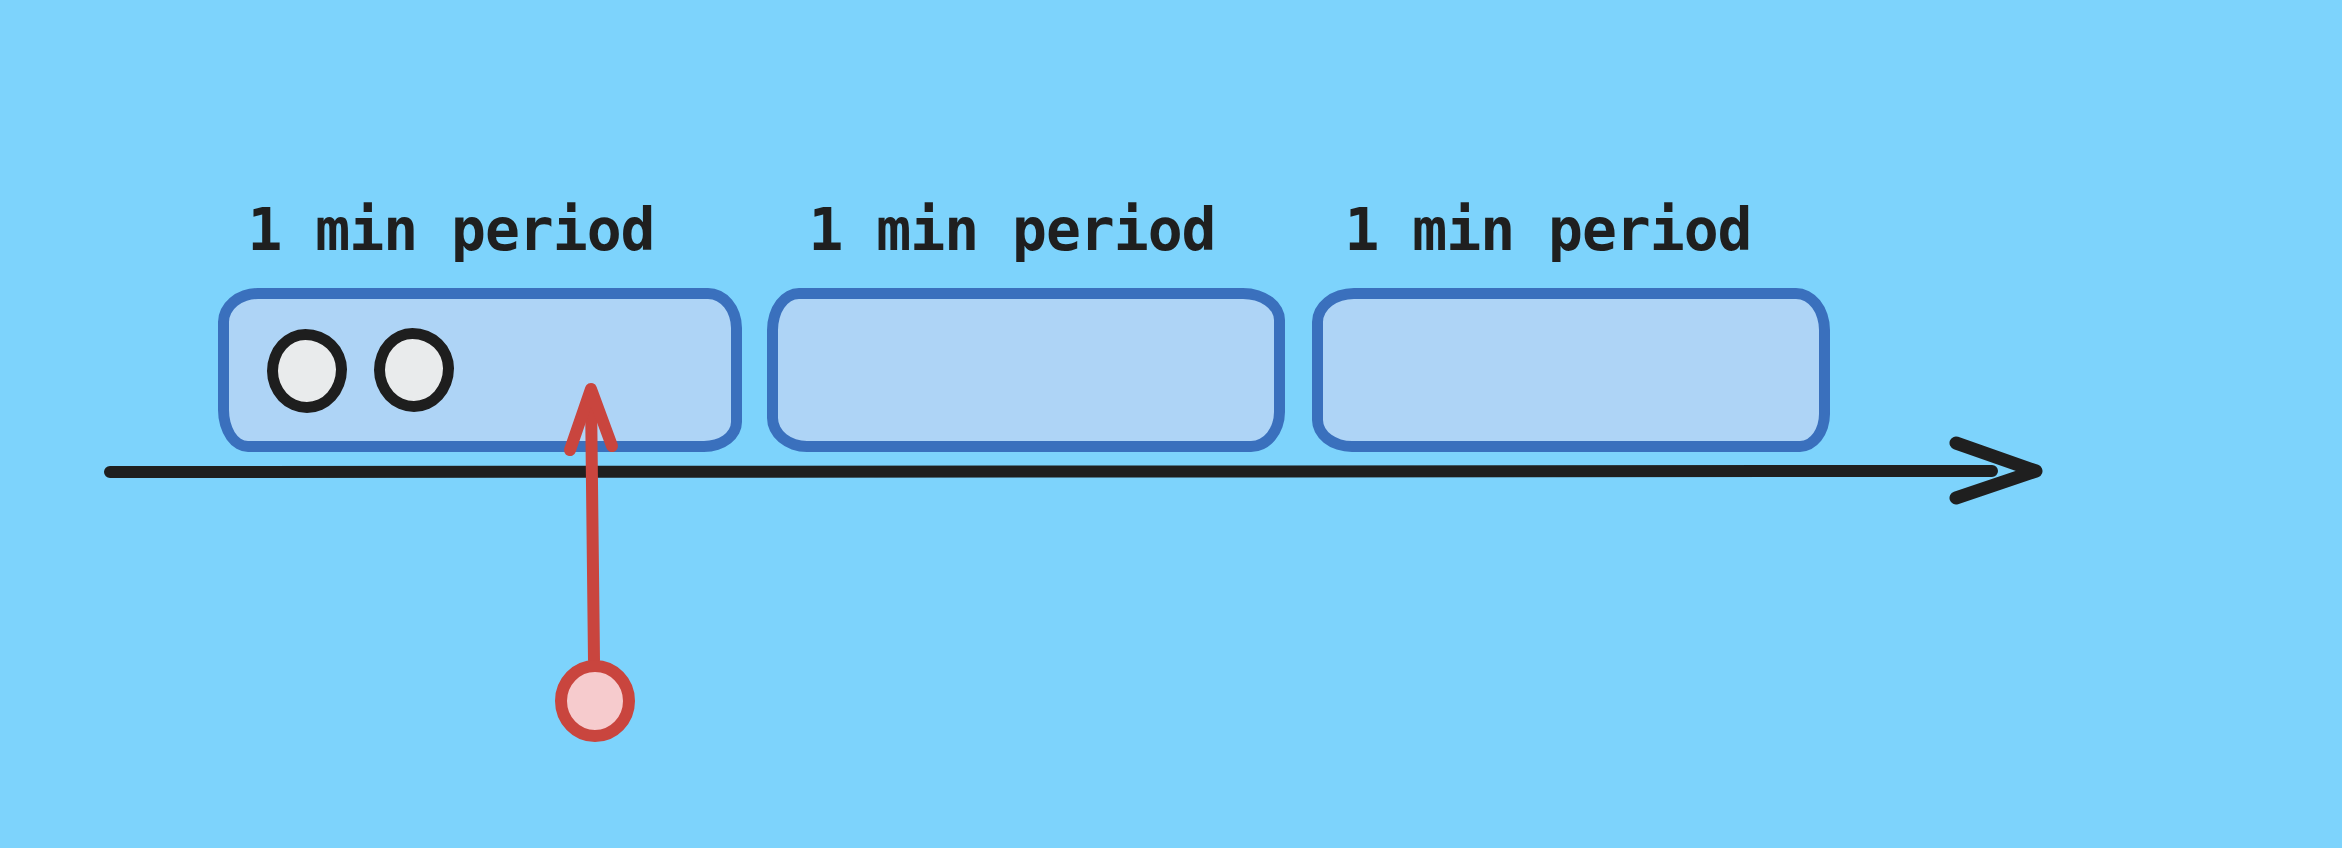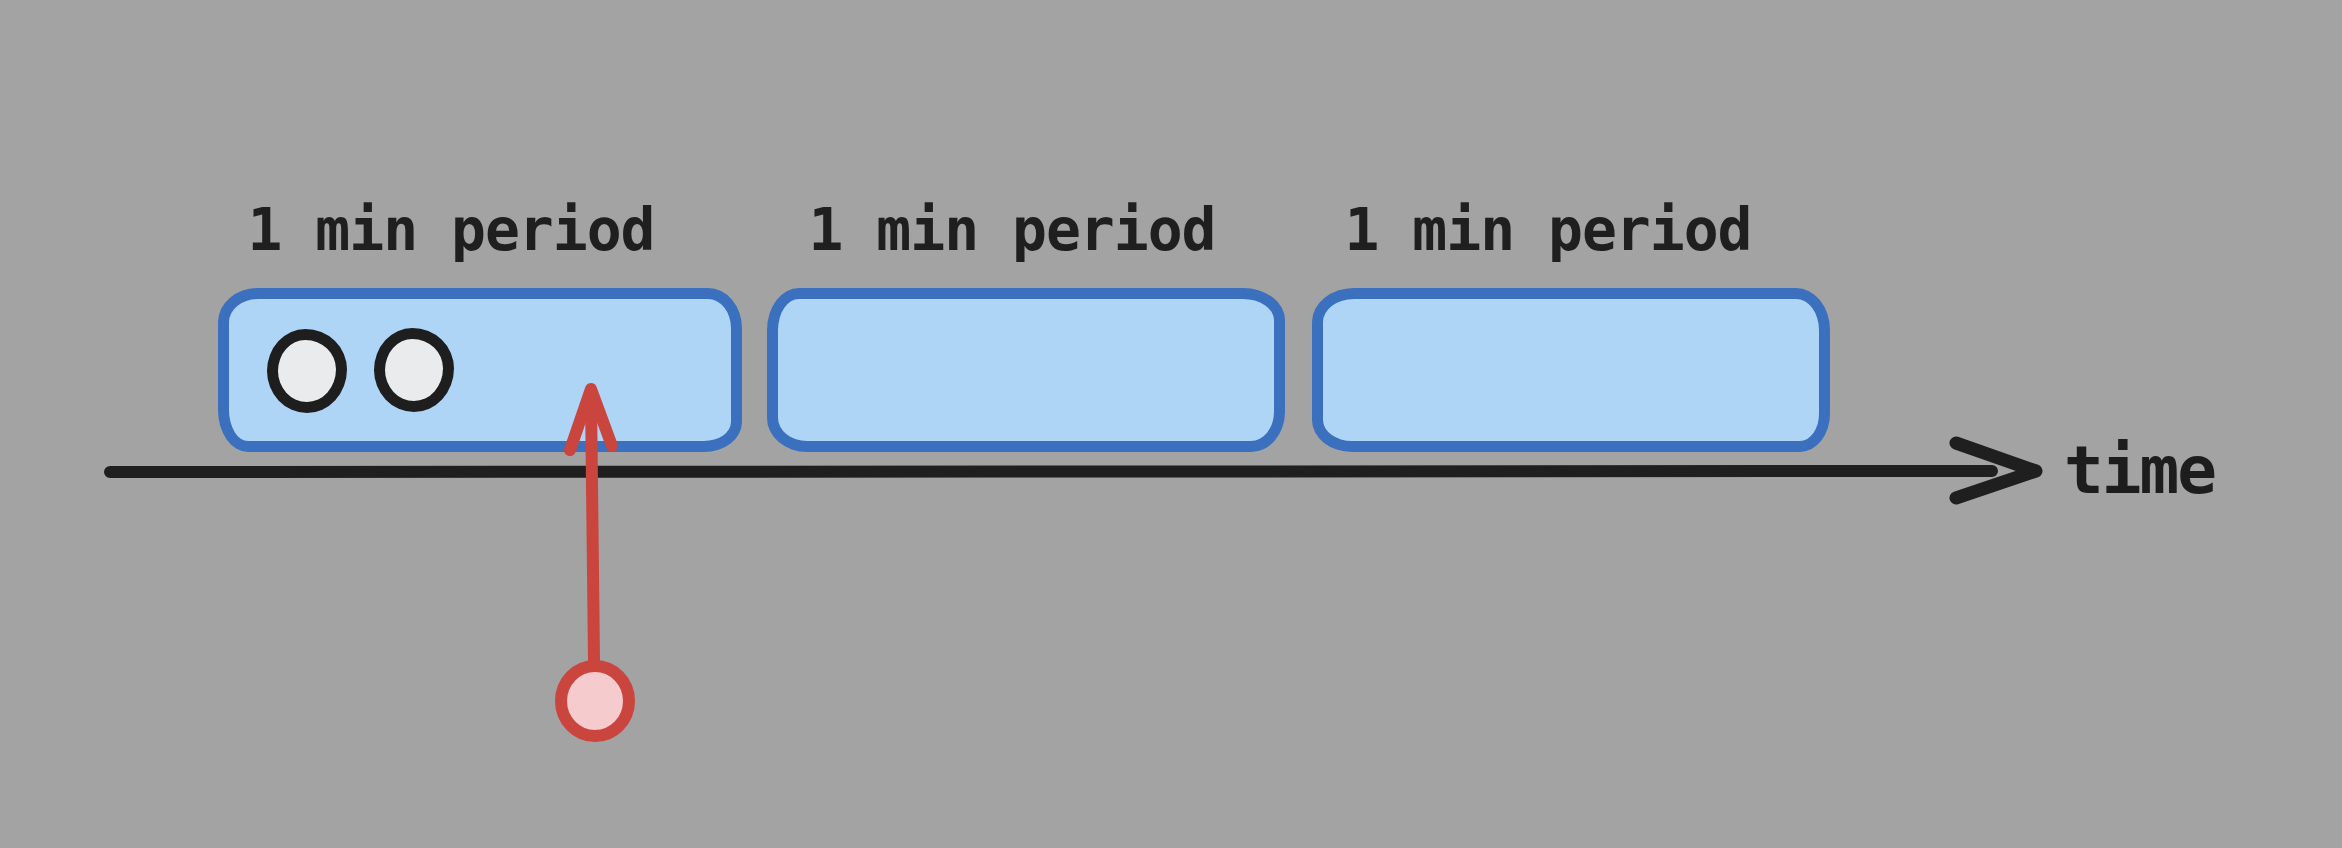--- a/index.html
+++ b/index.html
@@ -4,21 +4,21 @@
 <style>
   html, body {
     margin: 0;
     padding: 0;
     background: #ffffff;
   }
   #stage {
     position: relative;
     width: 2342px;
     height: 848px;
-    background: #a3a3a3;
+    background: #7dd3fc;
     overflow: hidden;
     font-family: "DejaVu Sans Mono", "Liberation Mono", monospace;
   }
   .period-label {
     position: absolute;
     top: 194px;
     height: 72px;
     line-height: 72px;
     transform: translateX(-50%);
     font-size: 58px;
@@ -104,15 +104,14 @@
       <path d="M 1956 443 L 2036 471 L 1956 498" stroke="#1f1f1f" stroke-width="13" stroke-linecap="round" stroke-linejoin="round" fill="none"></path>
     </g>
 
     <g>
       <path d="M 594 660 L 591 396" stroke="#c9453e" stroke-width="12" stroke-linecap="round" fill="none"></path>
       <path d="M 570 450 L 591 389 L 612 446" stroke="#c9453e" stroke-width="12" stroke-linecap="round" stroke-linejoin="round" fill="none"></path>
       <ellipse cx="595" cy="701" rx="34" ry="35" fill="#f6cbcd" stroke="#c9453e" stroke-width="12"></ellipse>
     </g>
   </svg>
 
-  <div class="axis-label">time</div>
 
 </div>
 
 </body></html>

